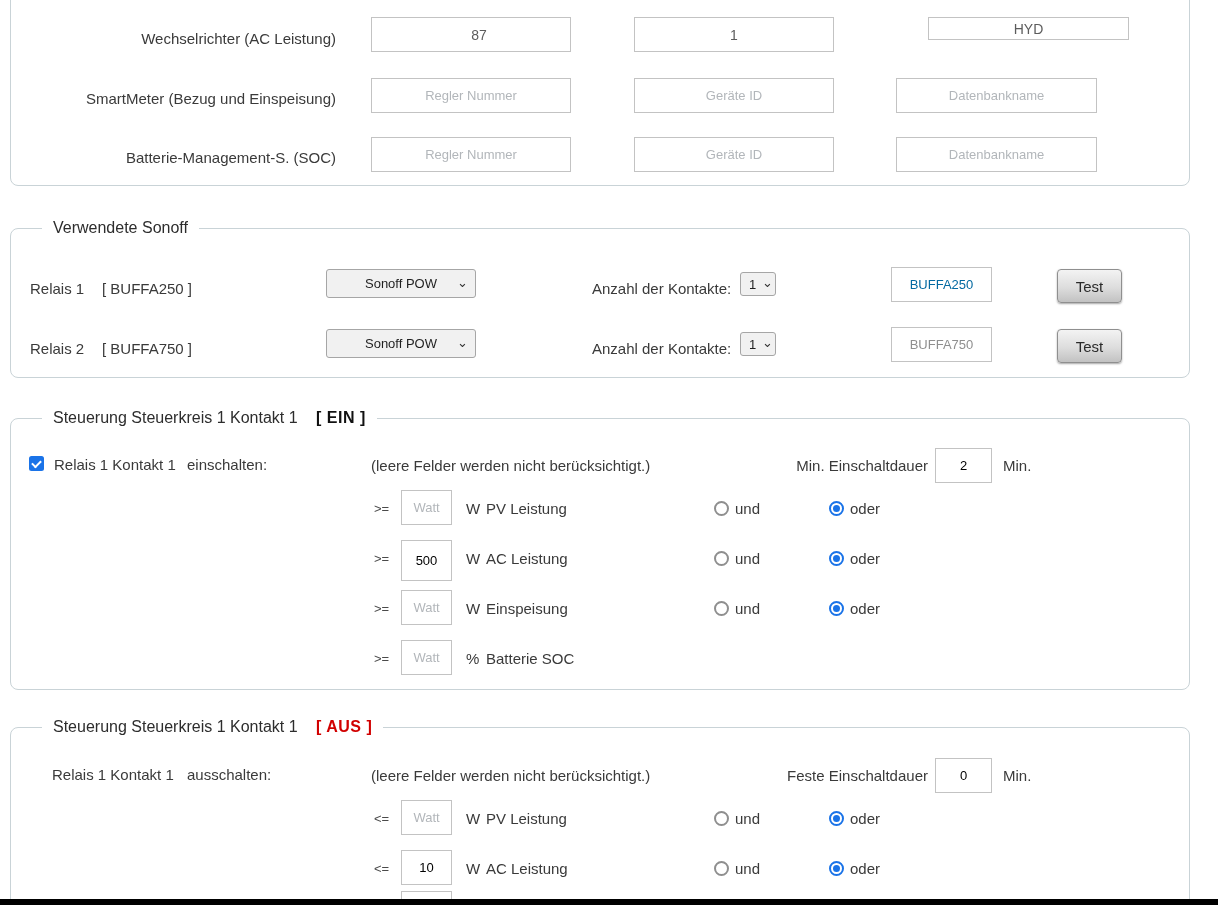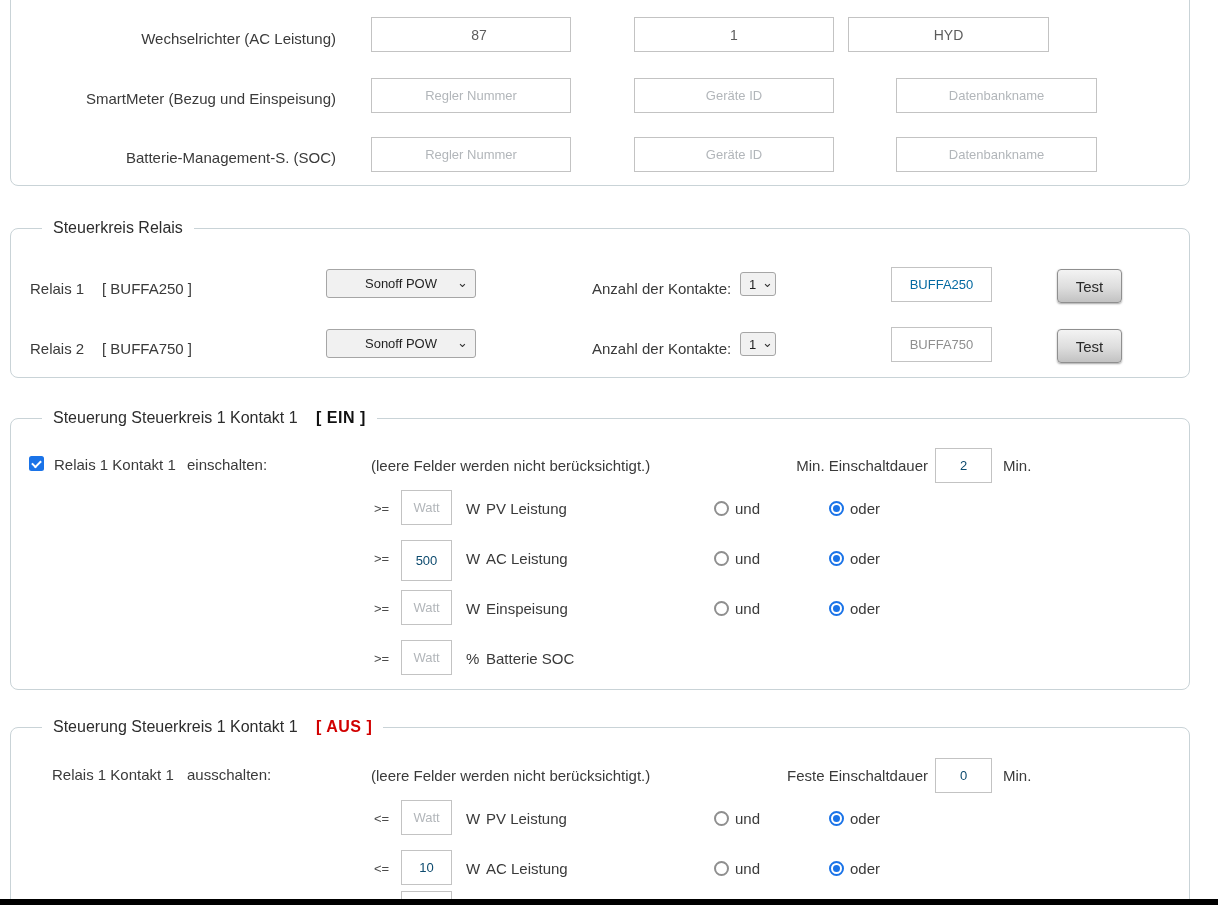--- a/index.html
+++ b/index.html
@@ -5,21 +5,21 @@
   html,body{margin:0;padding:0;background:#fff;}
   .page{position:relative;width:1218px;height:905px;background:#fff;overflow:hidden;
         font-family:"Liberation Sans","DejaVu Sans",sans-serif;}
   .panel{position:absolute;border:1px solid #c9d3d7;border-radius:8px;background:#fff;box-sizing:border-box;}
   .legend{position:absolute;background:#fff;padding:0 11px;font-size:16px;color:#2d2d2d;z-index:2;white-space:nowrap;}
   .state-ein{font-weight:bold;color:#111;margin-left:14px;letter-spacing:.5px;}
   .state-aus{font-weight:bold;color:#d10000;margin-left:14px;letter-spacing:.5px;}
   .lbl{position:absolute;font-size:15px;color:#3a3a3a;white-space:nowrap;z-index:3;}
   .ra{text-align:right;}
   .tinp{position:absolute;border:1px solid #c3c3c3;text-align:center;font-family:inherit;font-size:13px;
-        color:#0c4a6e;padding:0;background:#fff;box-sizing:border-box;outline:none;z-index:3;}
+        color:#000000;padding:0;background:#fff;box-sizing:border-box;outline:none;z-index:3;}
   .tinp.dark{color:#5c5c5c;font-size:14px;}
   .tinp::placeholder{color:#b2b6ba;opacity:1;}
   .sel{position:absolute;display:flex;align-items:center;justify-content:center;background:#f1f1f1;
        border:1px solid #a6a6a6;border-radius:3px;font-size:13px;color:#1f1f1f;box-sizing:border-box;z-index:3;cursor:default;}
   .sel .chev{position:absolute;right:7px;top:50%;transform:translateY(-60%);font-size:13px;color:#333;}
   .sel.small{justify-content:flex-start;padding-left:8px;}
   .sel.small .chev{right:2px;}
   .btn{position:absolute;border:1px solid #8f8f8f;border-radius:4px;
        background:linear-gradient(180deg,#f3f3f3 0%,#dddddd 55%,#c2c2c2 100%);
        font-family:inherit;font-size:15px;color:#2b2b2b;box-shadow:0 1px 2px rgba(0,0,0,.35);z-index:3;cursor:pointer;}
@@ -40,33 +40,33 @@
 <div class="page">
 
   <div class="panel" style="left:10px;top:-24px;width:1180px;height:210px"></div>
   <div class="panel" style="left:10px;top:228px;width:1180px;height:150px"></div>
   <div class="panel" style="left:10px;top:418px;width:1180px;height:272px"></div>
   <div class="panel" style="left:10px;top:727px;width:1180px;height:200px"></div>
 
   <div class="lbl ra" style="left:20px;top:30px;width:316px">Wechselrichter (AC Leistung)</div>
   <input class="tinp dark" style="left: 371px; top: 17px; width: 200px; height: 35px; padding-left: 16px;" value="87">
   <input class="tinp dark" style="left: 634px; top: 17px; width: 200px; height: 35px;" value="1">
-  <input class="tinp dark" style="left: 848px; top: 17px; width: 201px; height: 35px;" value="HYD">
+  <input class="tinp dark" style="left: 928px; top: 17px; width: 201px; height: 23px;" value="HYD">
 
   <div class="lbl ra" style="left:20px;top:90px;width:316px">SmartMeter (Bezug und Einspeisung)</div>
   <input class="tinp" style="left: 371px; top: 78px; width: 200px; height: 35px;" placeholder="Regler Nummer">
   <input class="tinp" style="left: 634px; top: 78px; width: 200px; height: 35px;" placeholder="Geräte ID">
   <input class="tinp" style="left: 896px; top: 78px; width: 201px; height: 35px;" placeholder="Datenbankname">
 
   <div class="lbl ra" style="left:20px;top:149px;width:316px">Batterie-Management-S. (SOC)</div>
   <input class="tinp" style="left: 371px; top: 137px; width: 200px; height: 35px;" placeholder="Regler Nummer">
   <input class="tinp" style="left: 634px; top: 137px; width: 200px; height: 35px;" placeholder="Geräte ID">
   <input class="tinp" style="left: 896px; top: 137px; width: 201px; height: 35px;" placeholder="Datenbankname">
 
-  <div class="legend" style="left:42px;top:219px">Steuerkreis Relais</div>
+  <div class="legend" style="left:42px;top:219px">Verwendete Sonoff</div>
 
   <div class="lbl" style="left:30px;top:280px">Relais 1</div>
   <div class="lbl" style="left:102px;top:280px">[ BUFFA250 ]</div>
   <div class="sel" style="left:326px;top:269px;width:150px;height:29px">
     <span>Sonoff POW</span>
     <span class="chev">⌄</span>
   </div>
   <div class="lbl" style="left:592px;top:280px">Anzahl der Kontakte:</div>
   <div class="sel small" style="left:740px;top:272px;width:36px;height:24px">
     <span>1</span>

